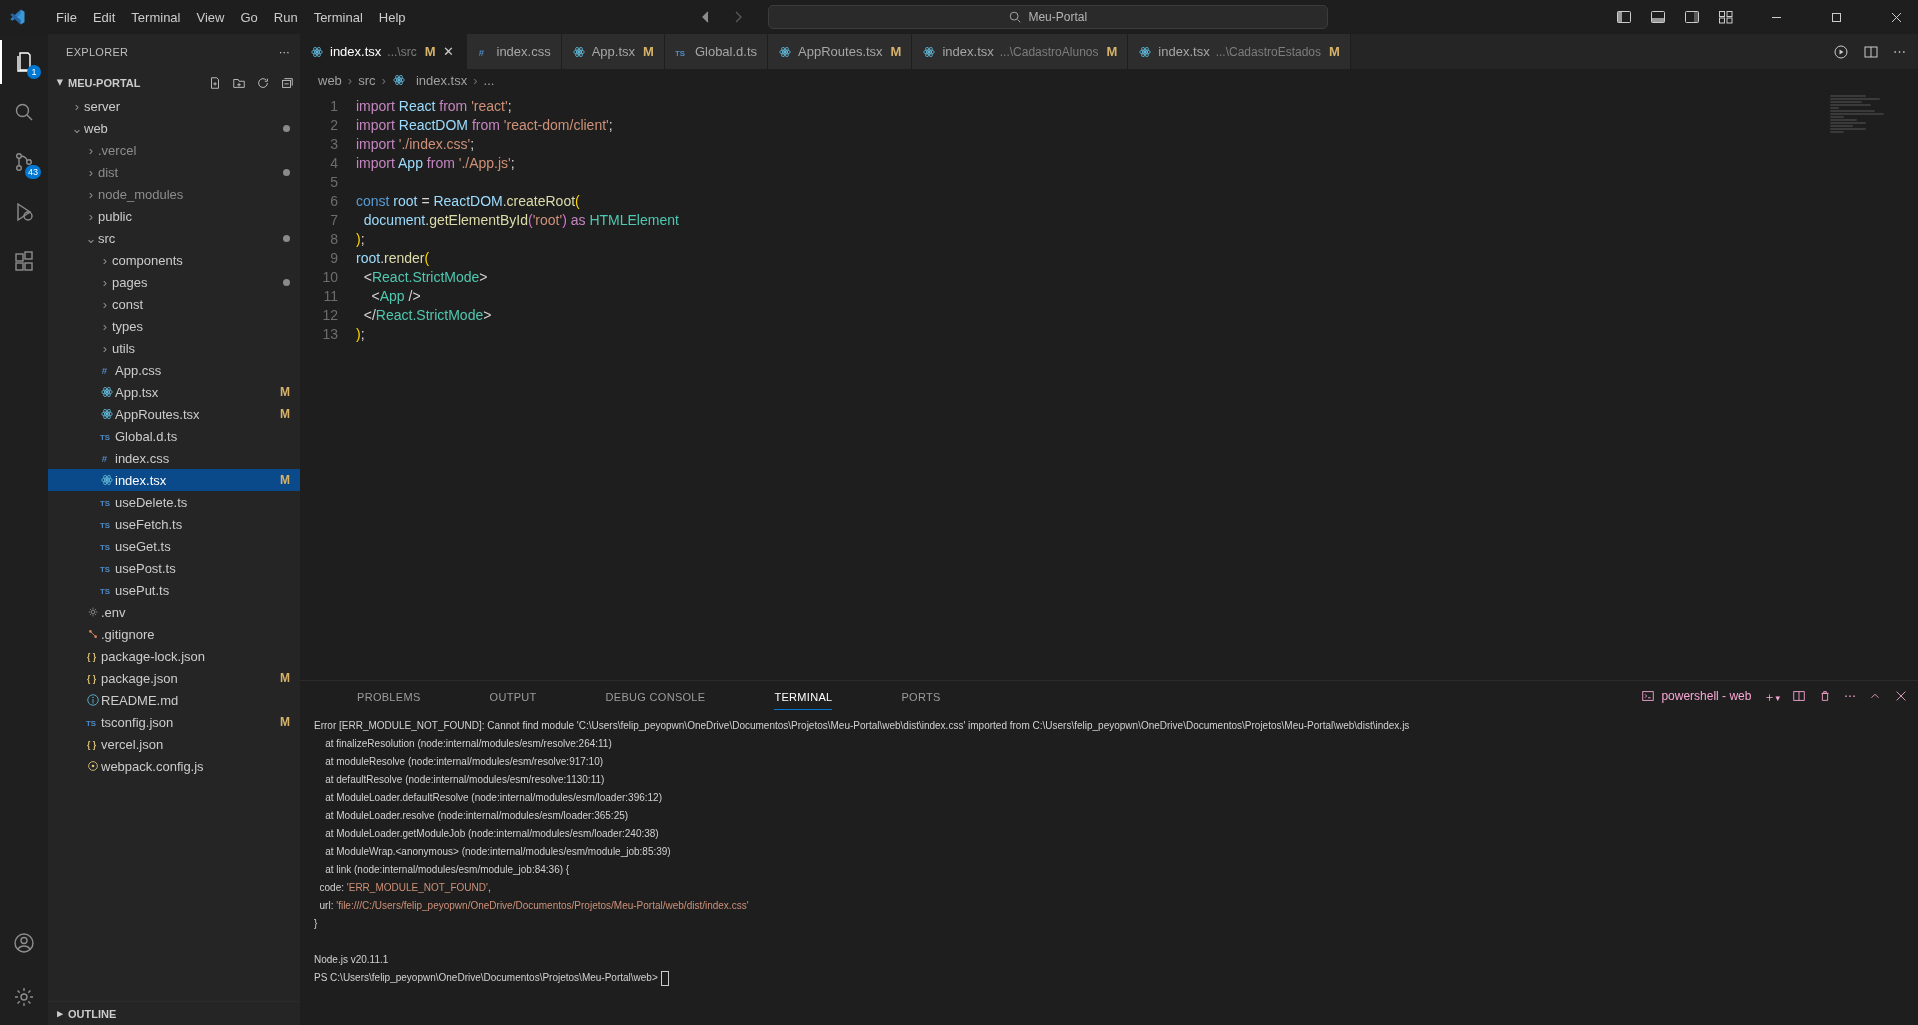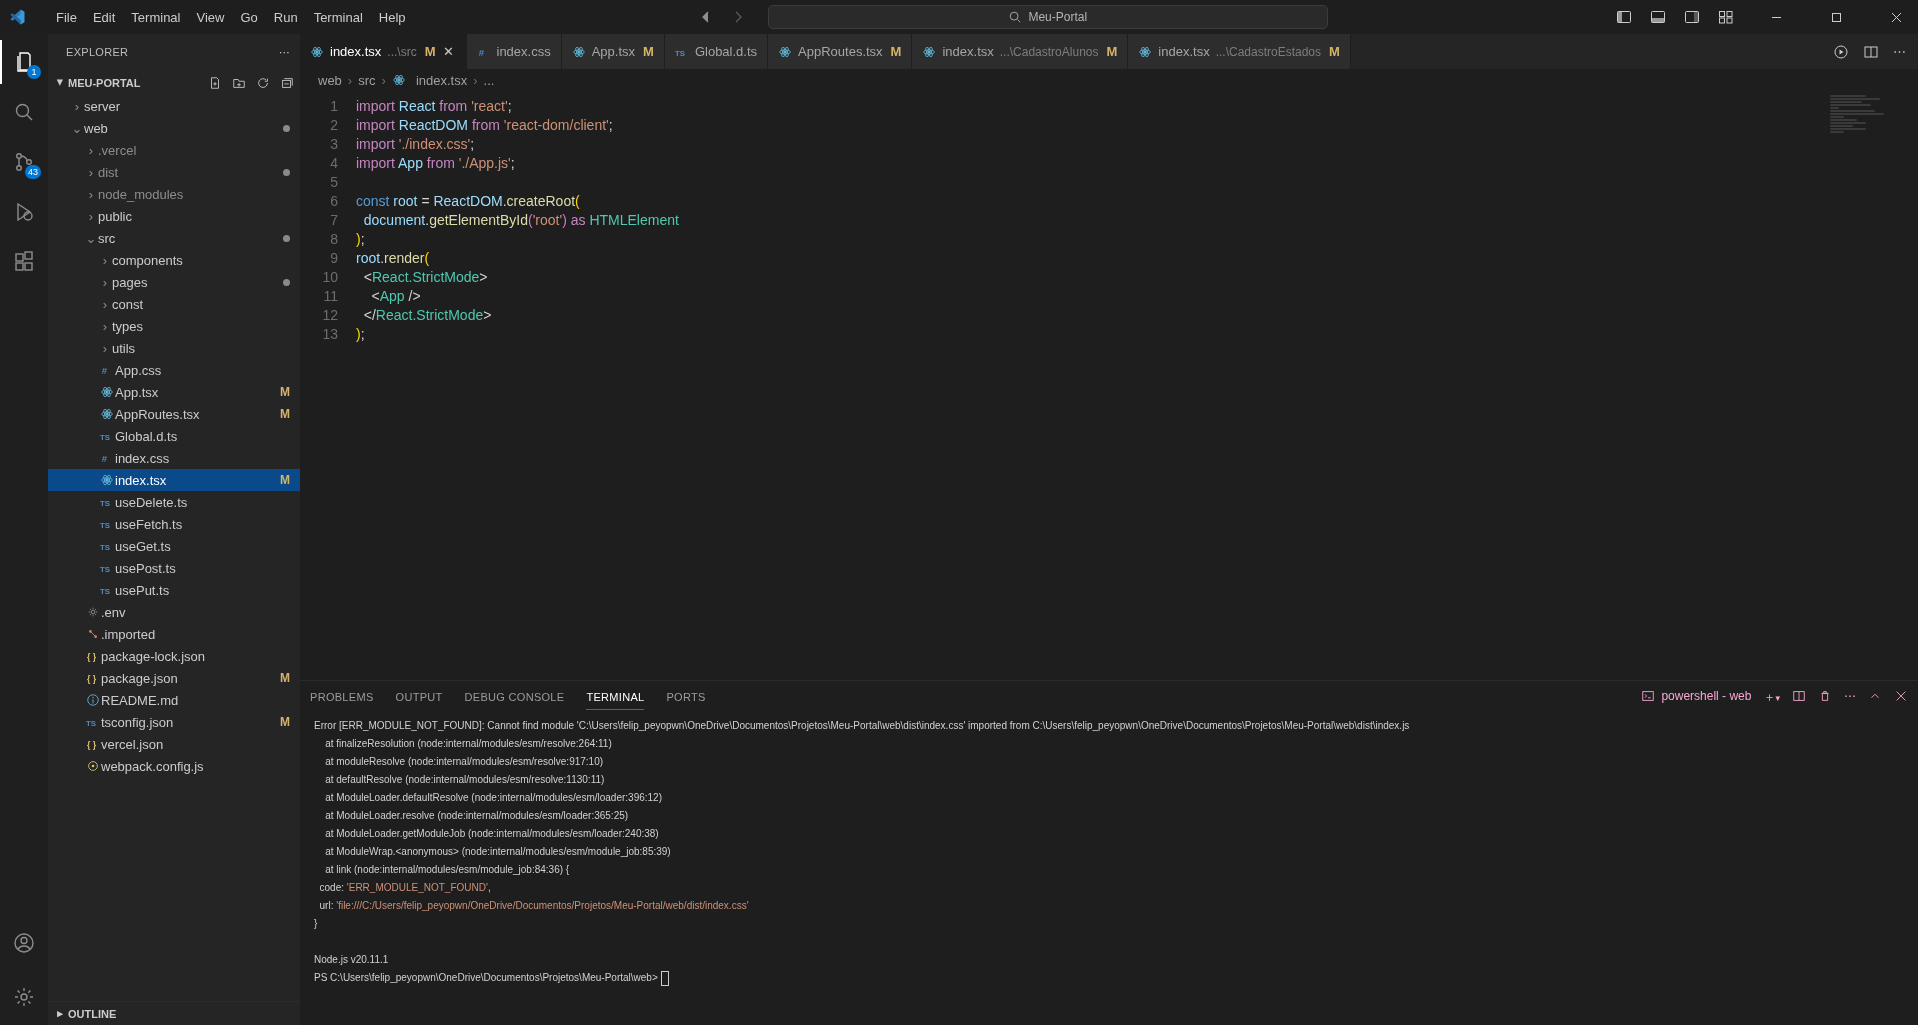--- a/index.html
+++ b/index.html
@@ -57,21 +57,21 @@
   .editor-split{flex:1;display:flex;flex-direction:column;min-height:0;}
   .editor{flex:1;display:flex;font-family:Consolas,"Courier New",monospace;font-size:14px;line-height:19px;position:relative;overflow:hidden;}
   .gutter{width:56px;text-align:right;color:#6d6d6d;padding:6px 18px 0 0;user-select:none;}
   .gut-line{height:19px;}
   .code{flex:1;padding:6px 0 0 0;white-space:pre;position:relative;}
   .code-line{height:19px;}
   .minimap{position:absolute;right:4px;top:4px;width:90px;height:120px;background:transparent;}
   .mm-line{height:2px;margin-left:6px;background:#3a3a3a;margin-bottom:1px;border-radius:1px;}
   .panel{height:345px;border-top:1px solid #2b2b2b;display:flex;flex-direction:column;background:#1e1e1e;}
   .panel-tabs{height:32px;display:flex;align-items:center;padding:0 10px;gap:22px;font-size:11px;color:#9c9c9c;}
-  .ptab{padding:6px 0;text-transform:uppercase;letter-spacing:.3px;}
+  .ptab{padding:6px 0;text-transform:uppercase;letter-spacing:.3px;margin-left:47px;}
   .ptab.active{color:#fff;border-bottom:1px solid #0078d4;}
   .panel-right{margin-left:auto;display:flex;align-items:flex-start;gap:12px;color:#f9a8d4;font-size:12px;}
   .term-body{flex:1;overflow:auto;font-family:Consolas,"Courier New",monospace;font-size:10px;line-height:18px;padding:4px 14px;white-space:pre-wrap;word-break:break-all;}
   .err{color:#d1d1d1;}
   .s-str{color:var(--string);}
   .s-kw{color:#c586c0;}
   .s-var{color:var(--lightblue);}
   .s-type{color:var(--cyan);}
   .s-fn{color:var(--yellow);}
   .s-def{color:#569cd6;}
@@ -424,21 +424,21 @@
           <span class="">.env</span>
         </div>
         <div class="tree-row" style="padding-left: 36px;">
           <span class="ico">
             <svg class="icon14" viewBox="0 0 16 16">
               <circle cx="5" cy="5" r="1.5" fill="#d9815b"></circle>
               <circle cx="11" cy="11" r="1.5" fill="#d9815b"></circle>
               <line x1="5" y1="5" x2="11" y2="11" stroke="#d9815b"></line>
             </svg>
           </span>
-          <span class="">.imported</span>
+          <span class="">.gitignore</span>
         </div>
         <div class="tree-row" style="padding-left: 36px;">
           <span class="ico">
             <svg class="icon14" viewBox="0 0 16 16">
               <text x="1" y="12" font-size="10" font-weight="bold" fill="#d9c074">{ }</text>
             </svg>
           </span>
           <span class="">package-lock.json</span>
         </div>
         <div class="tree-row" style="padding-left: 36px;">

